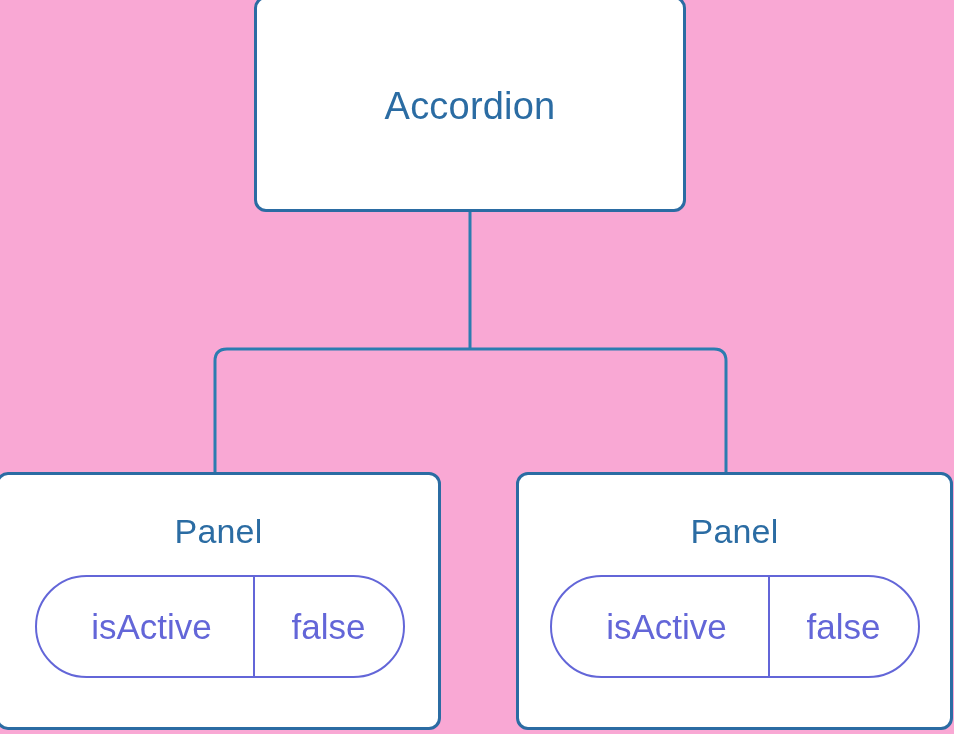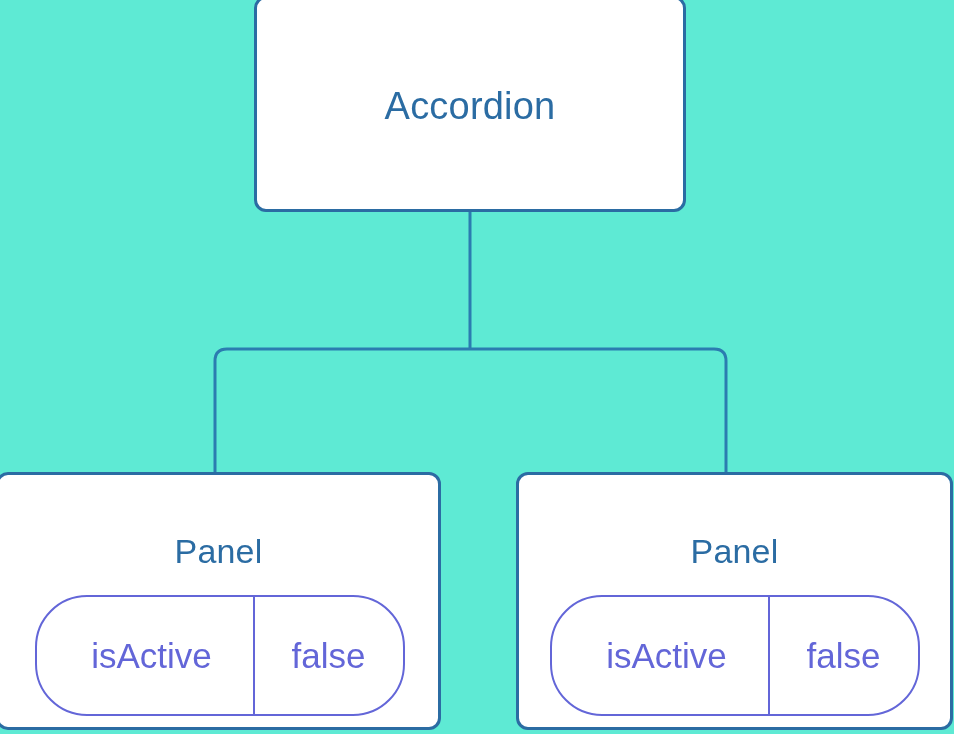--- a/index.html
+++ b/index.html
@@ -11,21 +11,21 @@
     width: 954px;
     height: 734px;
     overflow: hidden;
     font-family: "Liberation Sans", sans-serif;
     background: #4c6a74;
   }
   #stage {
     position: relative;
     width: 954px;
     height: 734px;
-    background: #5eead4;
+    background: #f9a8d4;
     overflow: hidden;
   }
 
   
   #connectors {
     position: absolute;
     left: 0;
     top: 0;
     width: 954px;
     height: 734px;
@@ -76,27 +76,27 @@
   }
 
   .node-root .node-title {
     font-size: 38px;
     margin-top: 4px;
   }
 
   .node-child-left .node-title,
   .node-child-right .node-title {
     font-size: 34px;
-    margin-top: 59px;
+    margin-top: 39px;
   }
 
   
   .prop-pill {
     margin-top: 27px;
-    height: 121px;
+    height: 103px;
     box-sizing: border-box;
     border: 2.5px solid #6366d8;
     border-radius: 52px;
     background: transparent;
     display: flex;
     align-items: stretch;
     overflow: hidden;
   }
 
   .node-child-left .prop-pill {

